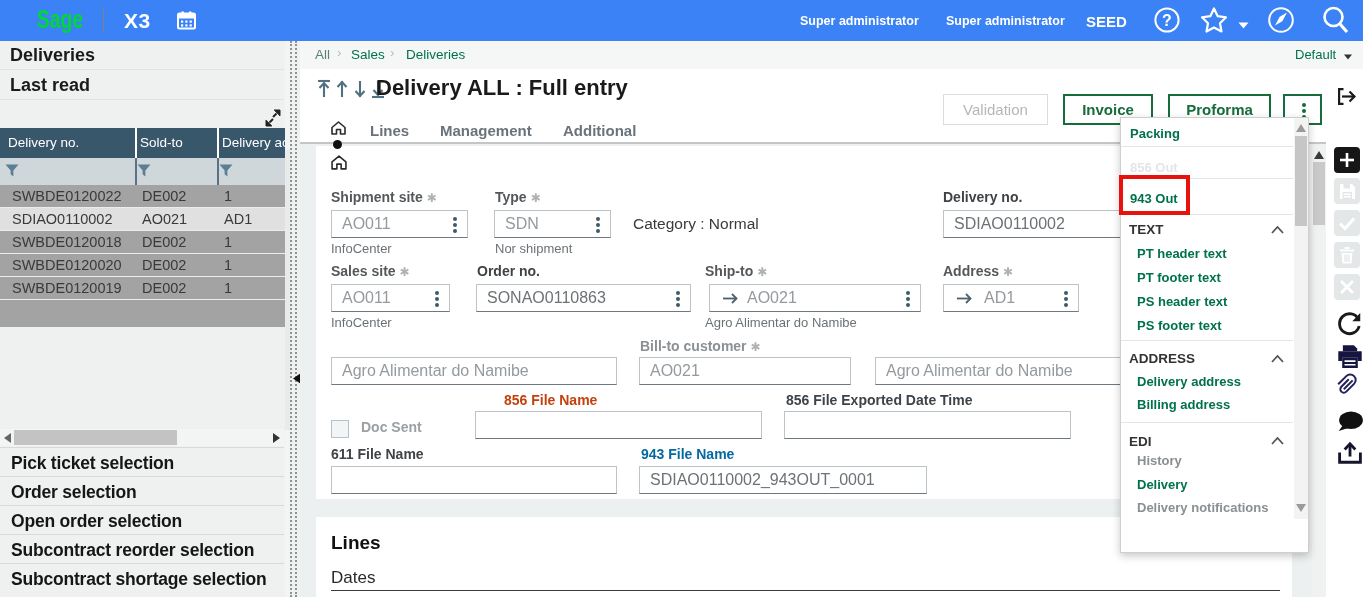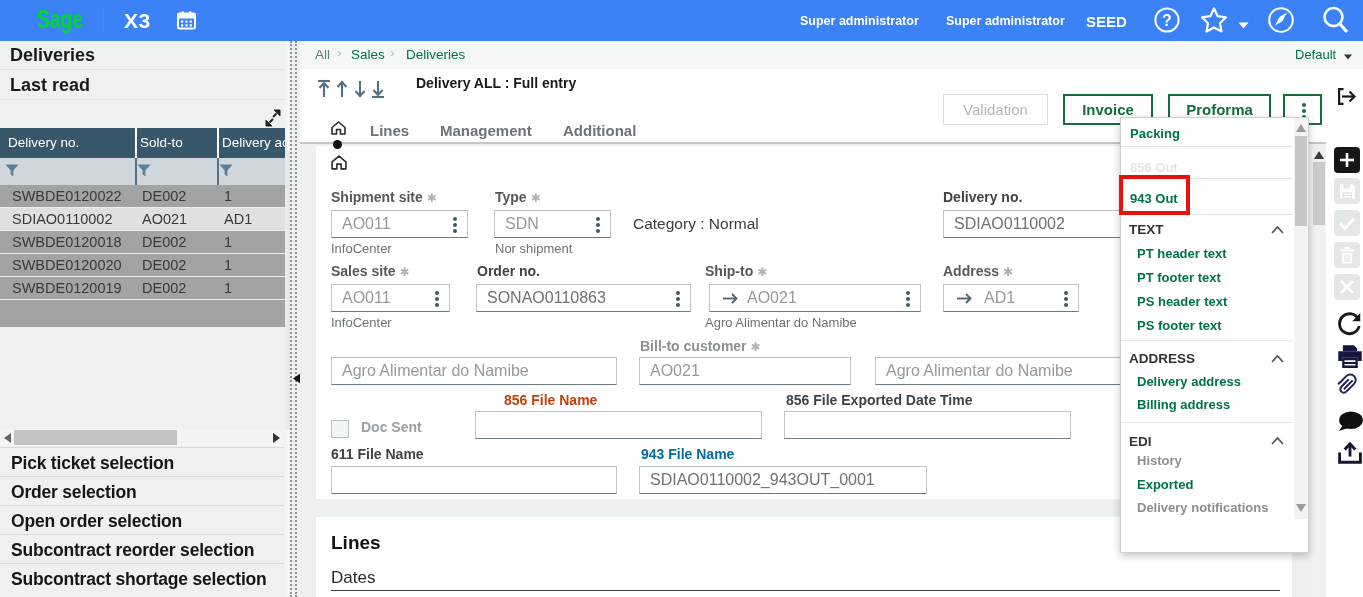--- a/index.html
+++ b/index.html
@@ -203,21 +203,21 @@
       <path d="M3.5 9 L8 4 L12.5 9"></path>
     <line x1="26" y1="2" x2="26" y2="18"></line>
       <path d="M21.5 8 L26 3 L30.5 8"></path>
     <line x1="44" y1="2" x2="44" y2="18"></line>
       <path d="M39.5 12 L44 17 L48.5 12"></path>
     <line x1="56" y1="18" x2="68" y2="18"></line>
       <line x1="62" y1="2" x2="62" y2="16"></line>
       <path d="M57.5 11 L62 16 L66.5 11"></path>
   </g>
 </svg>
-<div class="abs" style="left:416px;top:75px;font-size:14px;font-weight:bold;color:#1a1a1a">Delivery ALL : Full entry</div>
+<div class="abs" style="left:376px;top:75px;font-size:22px;font-weight:bold;color:#1a1a1a">Delivery ALL : Full entry</div>
 
 <div class="btn" style="left:943px;width:105px;border:1px solid #dcdcdc;color:#b3b7ba;line-height:29px;font-weight:normal">Validation</div>
 <div class="btn" style="left:1063px;width:90px;line-height:27px">Invoice</div>
 <div class="btn" style="left:1168px;width:103px;line-height:27px">Proforma</div>
 <div class="btn" style="left:1283px;width:39px;line-height:27px">
   <span class="dots3" style="left:17px;top:7px">
       <i style="background:#156c3e"></i>
       <i style="background:#156c3e"></i>
       <i style="background:#156c3e"></i>
     </span>
@@ -431,21 +431,21 @@
       <path d="M1 7 L6.5 1 L12 7" fill="none" stroke="#555" stroke-width="1.8"></path>
     </svg>
   <div class="dditem" style="left:16px;top:256px">Delivery address</div>
   <div class="dditem" style="left:16px;top:279px">Billing address</div>
   <div class="ddsep" style="top:304px"></div>
   <div class="ddhead" style="top:316px">EDI</div>
   <svg class="abs" style="left:150px;top:319px" width="13" height="8" viewBox="0 0 13 8">
       <path d="M1 7 L6.5 1 L12 7" fill="none" stroke="#555" stroke-width="1.8"></path>
     </svg>
   <div class="dditem" style="left:16px;top:335px;color:#8a8f92">History</div>
-  <div class="dditem" style="left:16px;top:359px">Exported</div>
+  <div class="dditem" style="left:16px;top:359px">Delivery</div>
   <div class="dditem" style="left:16px;top:382px;color:#8a8f92">Delivery notifications</div>
 
   <div class="abs" style="left:173px;top:0;width:14px;height:401px;background:#f3f3f3">
     <svg class="abs" style="left:2px;top:6px" width="10" height="8" viewBox="0 0 10 8">
         <path d="M5 0 L10 8 L0 8 Z" fill="#9a9a9a"></path>
       </svg>
     <div class="abs" style="left:1px;top:18px;width:12px;height:90px;background:#c6c6c6"></div>
     <svg class="abs" style="left:2px;top:386px" width="10" height="8" viewBox="0 0 10 8">
         <path d="M5 8 L10 0 L0 0 Z" fill="#9a9a9a"></path>
       </svg>

